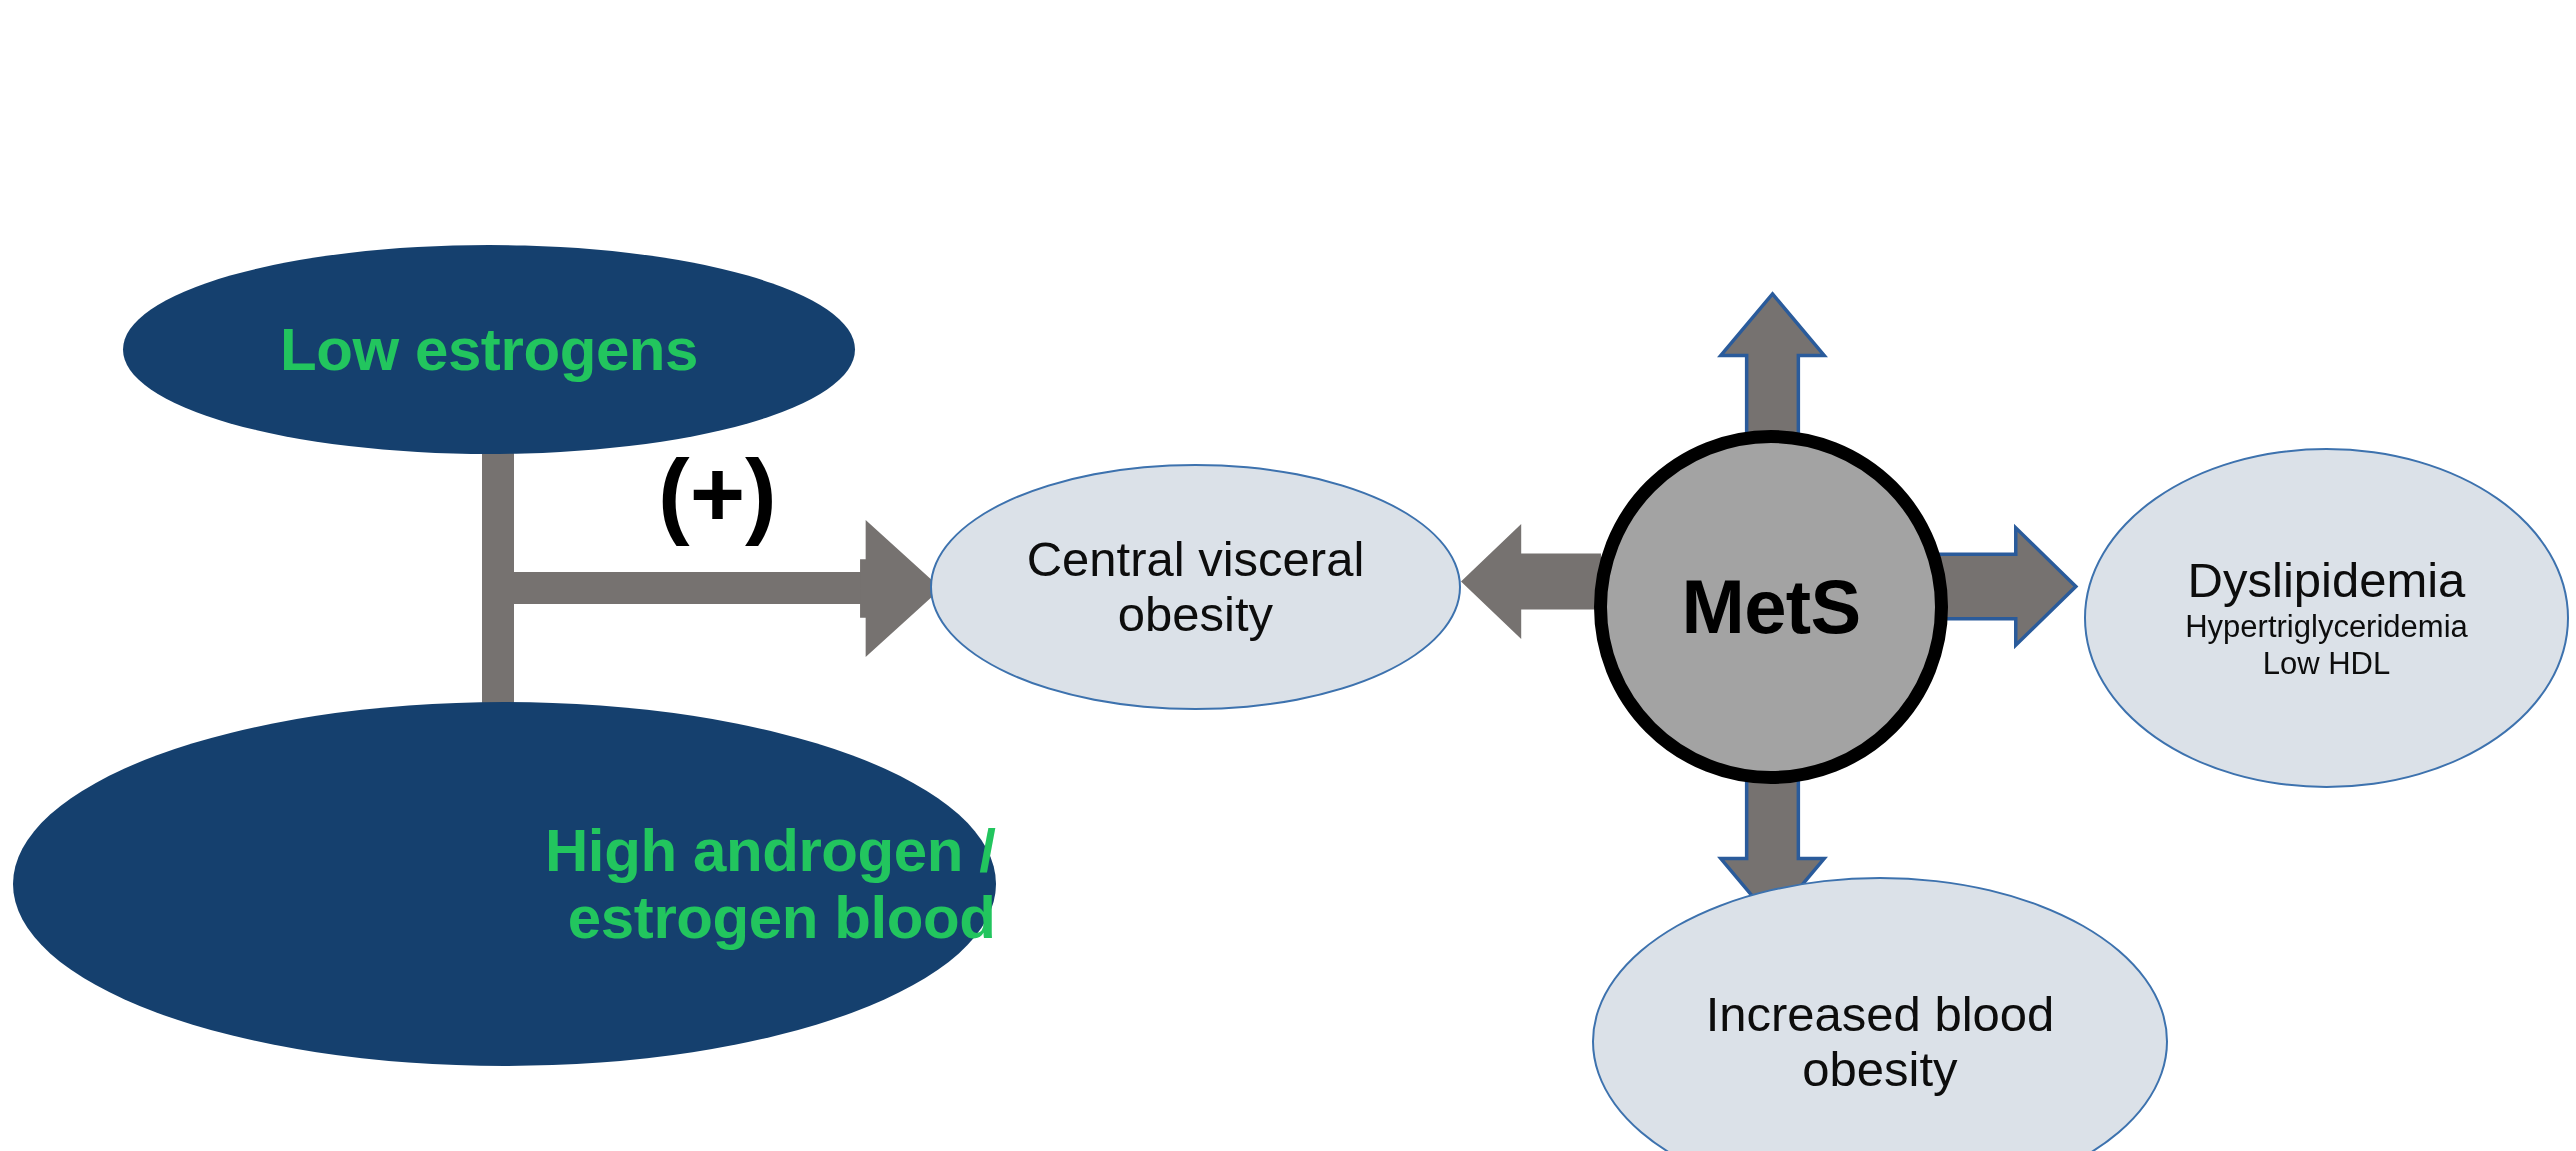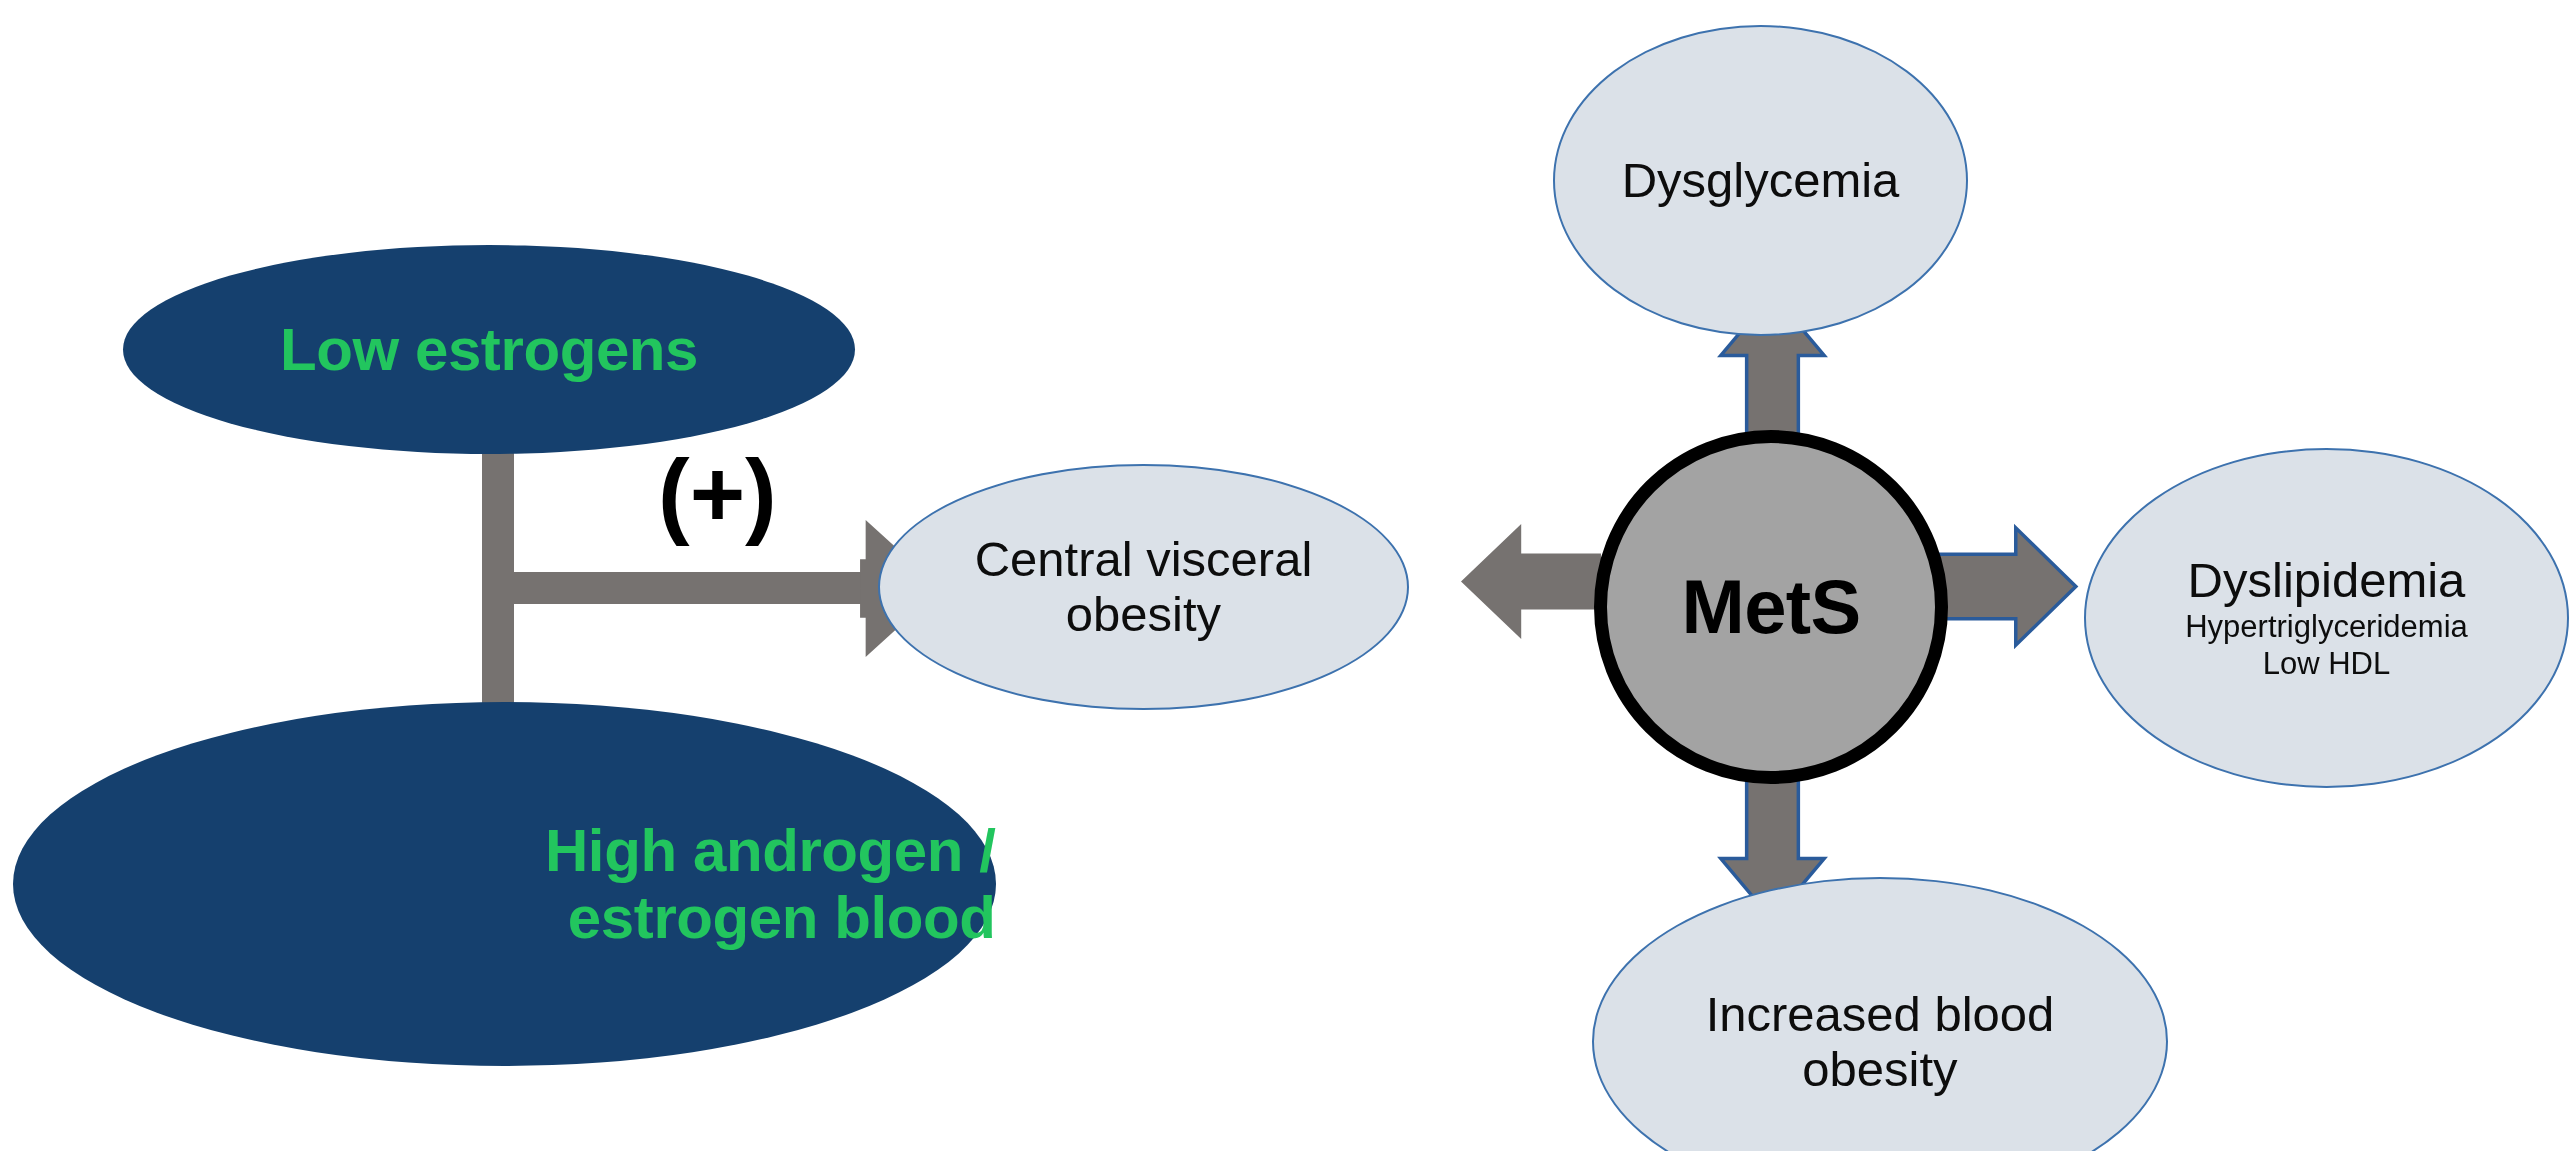--- a/index.html
+++ b/index.html
@@ -102,21 +102,21 @@
 
   <div class="node ellipse-dark t-low-estrogens" style="left:123px; top:245px; width:732px; height:209px;">
     <span>Low estrogens</span>
   </div>
 
   <div class="node ellipse-dark t-high-androgen" style="left:12.6px; top:702px; width:983px; height:364px;align-items:flex-end;">
     <span>High androgen /</span>
     <span>estrogen blood</span>
   </div>
 
-  <div class="node ellipse-light t-central" style="left:878px; top:464px; width:531px; height:246px; z-index:4;">
+  <div class="node ellipse-light t-central" style="left:930px; top:464px; width:531px; height:246px; z-index:4;">
     <span>Central visceral</span>
     <span>obesity</span>
   </div>
 
   <svg class="arrow-svg" style="left:1718px; top:291px; width:109px; height:182px; z-index:3;" viewBox="0 0 156 260">
     <polygon class="gray-fill-blue" points="78,4 152,92 115,92 115,258 41,258 41,92 4,92"></polygon>
   </svg>
 
   <svg class="arrow-svg" style="left:1718px; top:741px; width:109px; height:182px; z-index:3;" viewBox="0 0 156 260">
     <polygon class="gray-fill-blue" points="78,256 152,168 115,168 115,2 41,2 41,168 4,168"></polygon>
@@ -127,23 +127,20 @@
   </svg>
 
   <svg class="arrow-svg" style="left:1461px; top:524px; width:140px; height:115px; z-index:3;" viewBox="0 0 200 164">
     <polygon class="gray-fill" points="0,82 86,0 86,42 200,42 200,122 86,122 86,164"></polygon>
   </svg>
 
   <div class="node circle-mets t-mets" style="left:1594px; top:430px; width:354px; height:354px;">
     <span>MetS</span>
   </div>
 
-  <div class="node ellipse-light t-dysglycemia" style="left:1553px; top:25px; width:415px; height:311px; z-index:4;">
-    <span>Dysglycemia</span>
-  </div>
 
   <div class="node ellipse-light" style="left:2084px; top:448px; width:485px; height:340px; z-index:4;">
     <span class="t-dyslipidemia">Dyslipidemia</span>
     <span class="t-dyslip-sub">Hypertriglyceridemia</span>
     <span class="t-dyslip-sub">Low HDL</span>
   </div>
 
   <div class="node ellipse-light t-bp" style="left:1592px; top:877px; width:576px; height:329px; z-index:4;">
     <span>Increased blood</span>
     <span>obesity</span>

